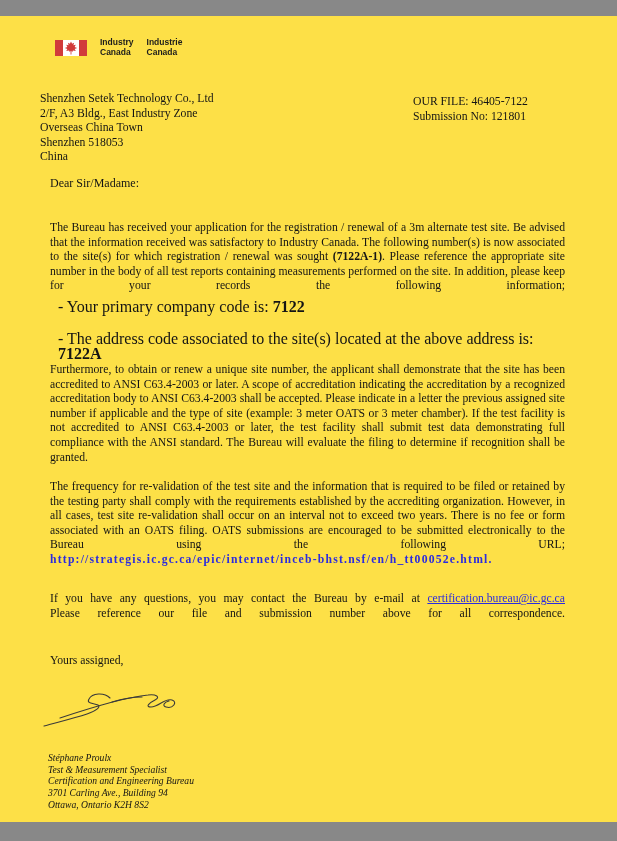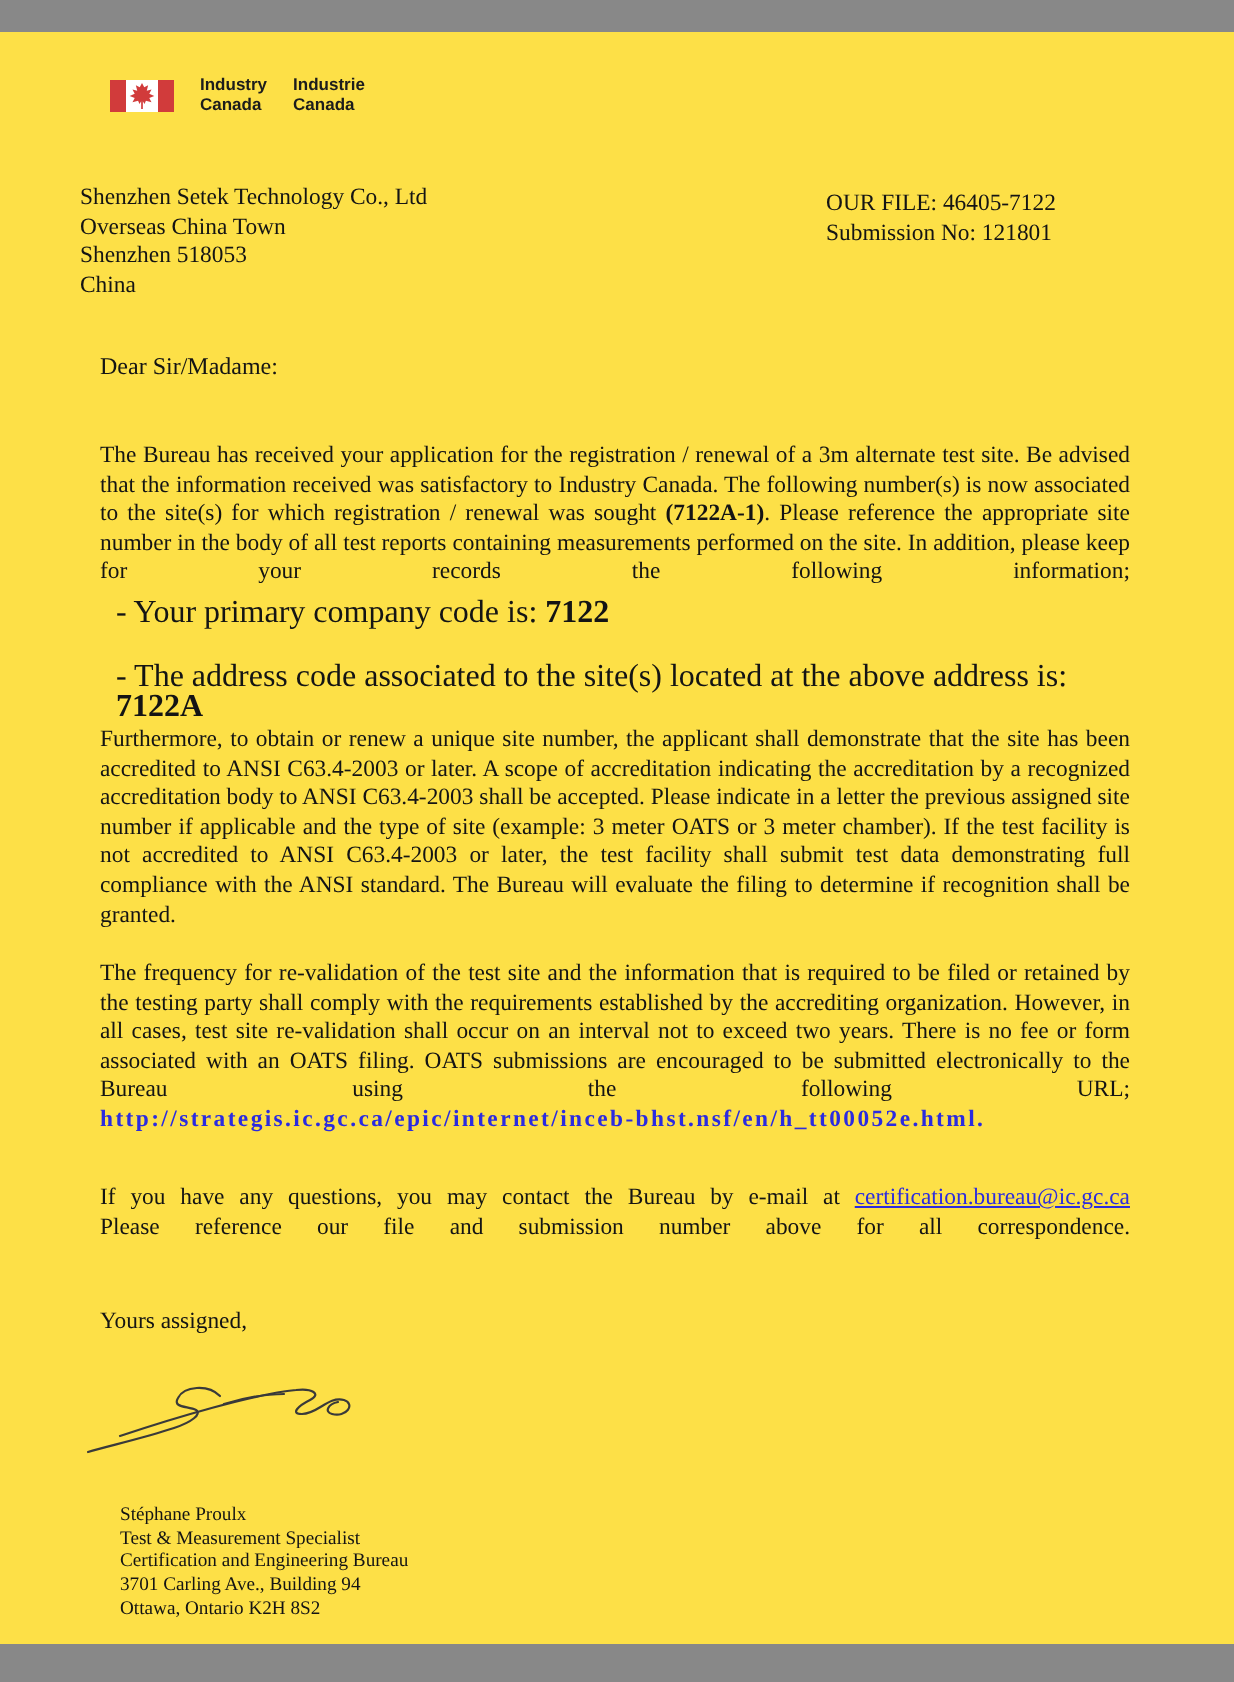--- a/index.html
+++ b/index.html
@@ -83,23 +83,24 @@
     top: 638px; left: 50px;
     font-size: 11.7px;
   }
   .signature {
     position: absolute;
     top: 668px; left: 42px;
     width: 148px; height: 48px;
   }
   .signer {
     position: absolute;
-    top: 736px; left: 60px;
+    top: 736px; left: 48px;
     font-size: 9.6px;
     line-height: 11.7px;
+    font-style: italic;
   }
   
   b { font-weight: bold; }
   a.url-link {
     color: var(--link-blue);
     font-weight: bold;
     letter-spacing: 1.2px;
     text-decoration: none;
     white-space: nowrap;
   }
@@ -125,20 +126,21 @@
       <div class="bar"></div>
     </div>
     <div class="logo-words">Industry
 Canada</div>
     <div class="logo-words">Industrie
 Canada</div>
   </div>
 
   <div class="recipient">
     <div>Shenzhen Setek Technology Co., Ltd</div>
+    <div>2/F, A3 Bldg., East Industry Zone</div>
     <div>Overseas China Town</div>
     <div>Shenzhen 518053</div>
     <div>China</div>
   </div>
 
   <div class="reference">
     <div>OUR FILE: 46405-7122</div>
     <div>Submission No: 121801</div>
   </div>
 

